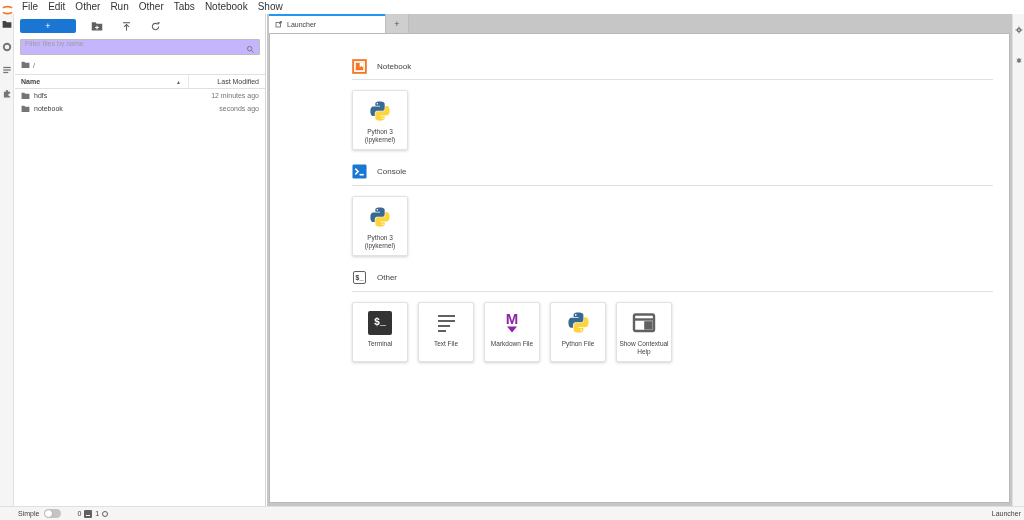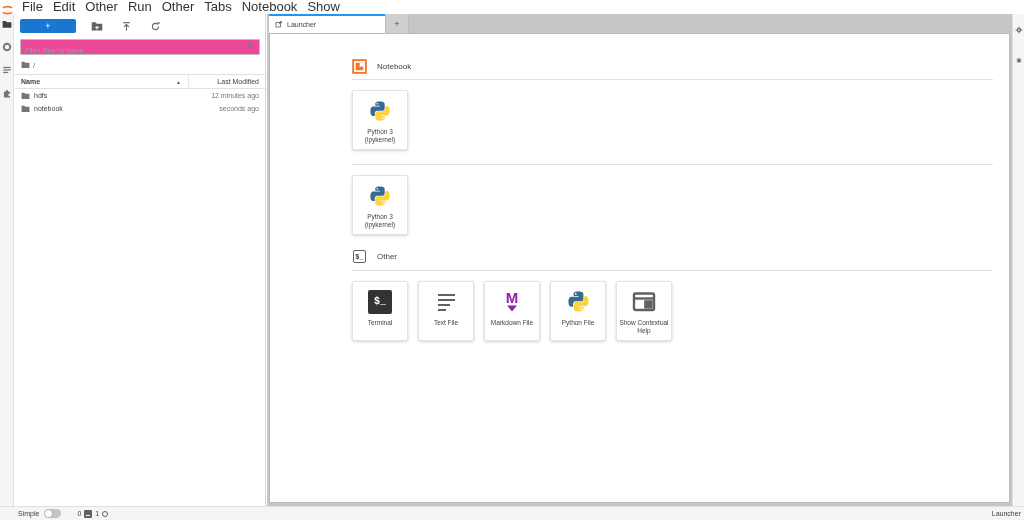--- a/index.html
+++ b/index.html
@@ -3,37 +3,37 @@
 <meta charset="utf-8">
 <style>
   html,body{margin:0;padding:0;width:1024px;height:520px;overflow:hidden;
     font-family:"Liberation Sans",sans-serif;background:#fff;}
   .app{position:relative;width:1024px;height:520px;background:#fff;}
 
   
   .menubar{position:absolute;top:0;left:0;right:0;height:14px;background:#fff;
     display:flex;align-items:center;z-index:6;}
   .logo{width:13px;height:12px;margin:1px 3px 0 1px;flex:0 0 auto;}
-  .menu-item{font-size:13px;color:#333;padding:0 5px;line-height:14px;cursor:default;}
+  .menu-item{font-size:10px;color:#333;padding:0 5px;line-height:14px;cursor:default;}
 
   
   .activity-bar{position:absolute;left:0;top:14px;bottom:14px;width:14px;background:#f5f5f5;
     border-right:1px solid #e0e0e0;display:flex;flex-direction:column;align-items:center;
     padding-top:5px;gap:13px;box-sizing:border-box;z-index:5;}
   .activity-icon{width:10px;height:10px;display:flex;align-items:center;justify-content:center;}
 
   
   .file-panel{position:absolute;left:15px;top:14px;width:251px;bottom:14px;background:#fff;
     border-right:1px solid #d6d6d6;box-sizing:border-box;}
   .fb-toolbar{display:flex;align-items:center;padding:5px 5px 3px;}
   .new-launcher-btn{width:56px;height:14px;background:#1976d2;color:#fff;border:none;
     border-radius:2px;font-size:9px;line-height:12px;text-align:center;padding:0;cursor:pointer;}
   .fb-tool{width:16px;height:14px;margin-left:13px;display:flex;align-items:center;justify-content:center;background:none;border:none;padding:0;cursor:pointer;}
   .filter-box{margin:3px 5px 0;height:14px;border:1px solid #bdbdbd;border-radius:1px;
-    display:flex;align-items:flex-end;padding:0 4px;background:#ec4899;}
+    display:flex;align-items:flex-start;padding:0 4px;background:#c4b5fd;}
   .filter-input{border:none;outline:none;flex:1;font-size:7px;color:#333;background:transparent;padding:0;min-width:0;}
   .filter-input::placeholder{color:#9e9e9e;}
   .breadcrumb{display:flex;align-items:center;gap:3px;padding:5px 6px 4px;font-size:7px;color:#616161;}
   .fb-header{display:flex;align-items:stretch;border-top:1px solid #e0e0e0;border-bottom:1px solid #e0e0e0;
     height:13px;font-size:7px;color:#424242;}
   .col-name{flex:1;display:flex;align-items:center;padding-left:6px;font-weight:bold;}
   .sort-arrow{margin-left:auto;margin-right:7px;font-size:5px;color:#616161;}
   .col-modified{width:70px;display:flex;align-items:center;justify-content:flex-end;
     padding-right:6px;border-left:1px solid #e8e8e8;}
   .fb-row{display:flex;align-items:center;height:13px;font-size:7px;color:#424242;cursor:pointer;}
@@ -256,20 +256,30 @@
               </span>
               <span class="card-label">
                 <span>Python 3</span><br>
                 <span>(ipykernel)</span>
               </span>
             </div>
           </div>
         </div>
 
         <div class="section">
+          <div class="section-header">
+            <span class="hdr-icon-box">
+              <svg viewBox="0 0 16 16" width="15" height="15">
+                <rect x="0.5" y="0.5" width="15" height="15" rx="1.5" fill="#1976d2"></rect>
+                <path d="M3.5 5l3 3-3 3" fill="none" stroke="#fff" stroke-width="1.7"></path>
+                <line x1="8" y1="11.4" x2="12.5" y2="11.4" stroke="#fff" stroke-width="1.7"></line>
+              </svg>
+            </span>
+            <span>Console</span>
+          </div>
           <hr class="section-rule">
           <div class="cards">
             <div class="card">
               <span class="card-icon">
                 <svg viewBox="0 0 32 32" width="22" height="22">
                   <path fill="#366994" d="M15.9 2c-7.2 0-6.7 3.1-6.7 3.1v3.3h6.9v1H6.5S2 8.9 2 16.2s4 7 4 7h2.4v-3.4s-.1-4 3.9-4H19s3.8.1 3.8-3.7V5.8S23.4 2 15.9 2zm-3.7 2.2a1.2 1.2 0 1 1 0 2.4 1.2 1.2 0 0 1 0-2.4z"></path>
                   <path fill="#ffd43b" d="M16.1 30c7.2 0 6.7-3.1 6.7-3.1v-3.3h-6.9v-1h9.6s4.5.5 4.5-6.8-4-7-4-7h-2.4v3.4s.1 4-3.9 4H13s-3.8-.1-3.8 3.7v6.2S8.6 30 16.1 30zm3.7-2.2a1.2 1.2 0 1 1 0-2.4 1.2 1.2 0 0 1 0 2.4z"></path>
                 </svg>
               </span>
               <span class="card-label">

